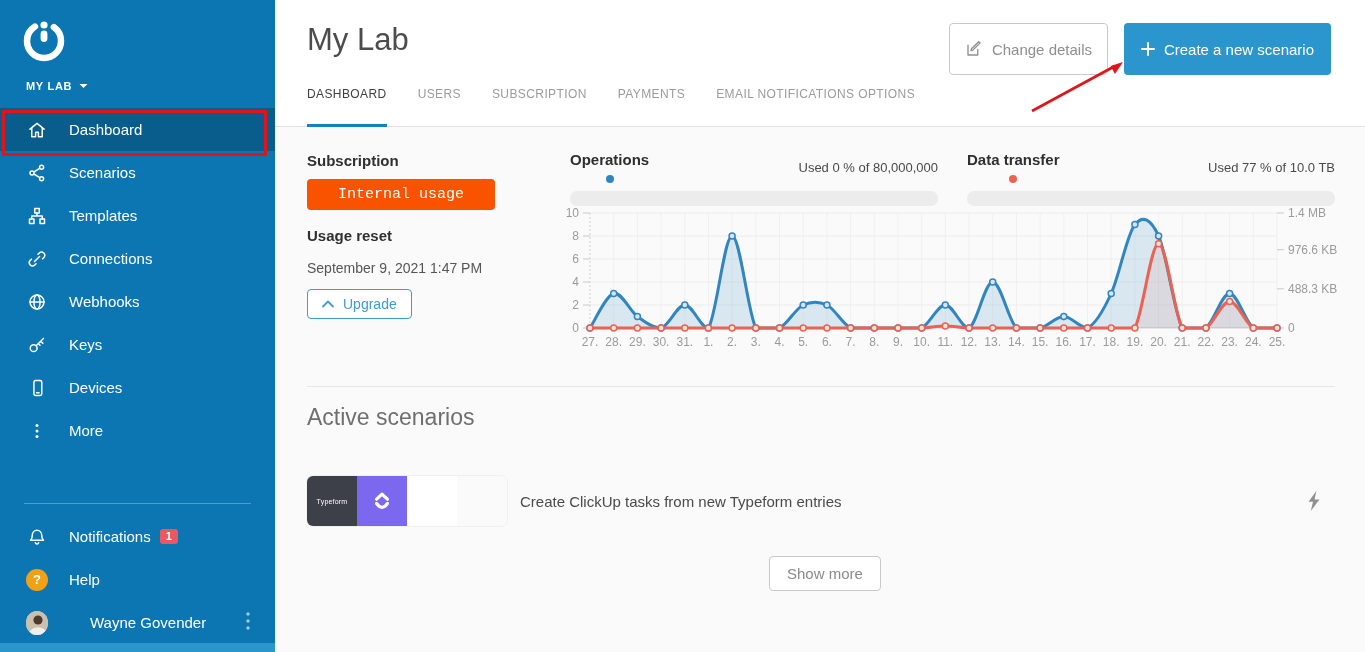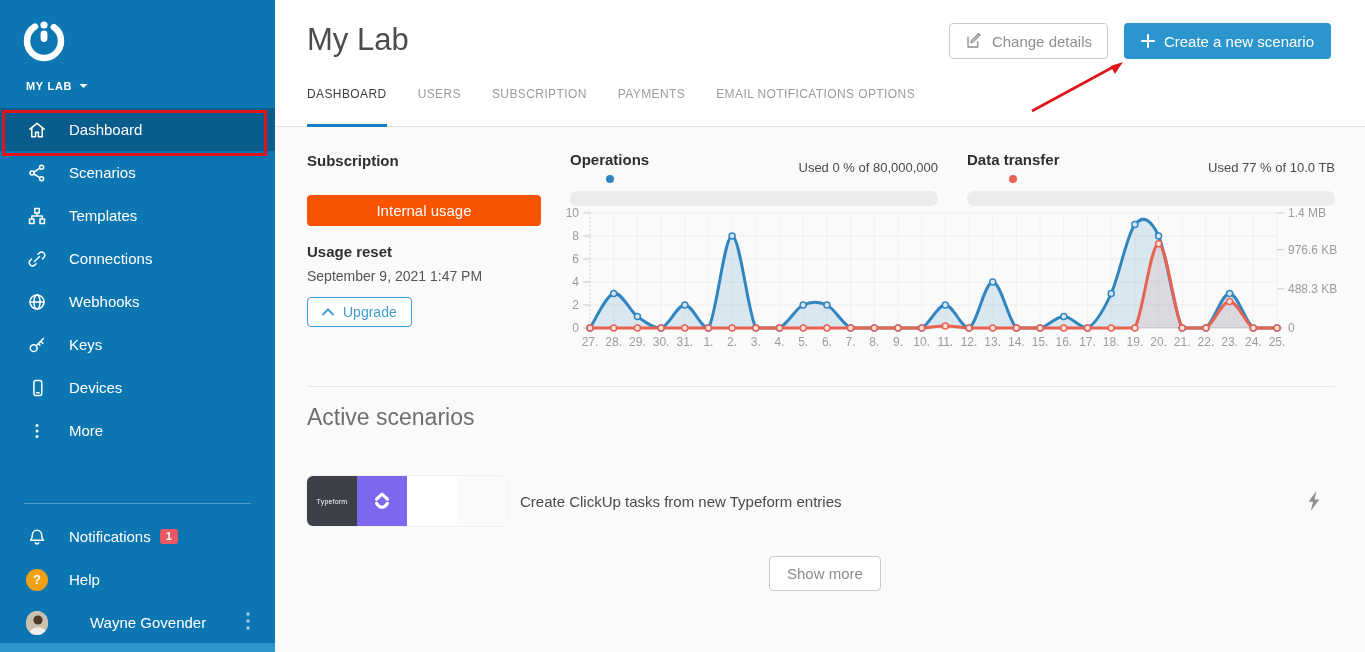--- a/index.html
+++ b/index.html
@@ -29,34 +29,34 @@
   .dashboard-outline{position:absolute;left:2px;top:110px;width:259px;height:40px;
     border:3px solid #e0151b;pointer-events:none;z-index:20;}
   .sb-strip{position:absolute;left:0;bottom:0;width:275px;height:9px;background:#2a96cc;}
   
   .header{position:absolute;left:275px;top:0;width:1090px;height:126px;background:#fff;
     border-bottom:1px solid #e2e2e2;}
   .page-title{position:absolute;left:32px;top:22px;font-size:31px;font-weight:300;color:#4c4c4c;}
   .tabs{position:absolute;left:32px;bottom:-1px;display:flex;gap:31px;}
   .tab{font-size:12px;letter-spacing:.4px;color:#9b9b9b;padding-bottom:26px;cursor:pointer;}
   .tab.active{color:#3e3e3e;border-bottom:3px solid #1681c2;padding-bottom:11px;}
-  .btn{display:inline-flex;align-items:center;justify-content:center;gap:9px;height:36px;
+  .btn{display:inline-flex;align-items:center;justify-content:center;gap:9px;height:52px;
     border-radius:4px;font-size:15px;cursor:pointer;box-sizing:border-box;}
   .btn-outline{border:1px solid #c9c9c9;background:#fff;color:#8f8f8f;padding:0 15px;}
   .btn-primary{background:#2b96cd;color:#fff;padding:12px 17px;border:none;}
   .change-details{position:absolute;right:257px;top:23px;}
   .create-scenario{position:absolute;right:34px;top:23px;}
   .annot-arrow{position:absolute;left:1022px;top:50px;z-index:30;pointer-events:none;}
   
   .sub-col{position:absolute;left:307px;top:152px;width:234px;}
   .sub-h{font-size:15px;font-weight:bold;color:#303030;}
-  .plan-btn{margin-top:26px;width:234px;height:31px;background:#fa5300;color:#fff;border:none;
-    border-radius:4px;font-size:15px;font-family:Liberation Sans, sans-serif;cursor:pointer;}
+  .plan-btn{margin-top:10px;width:188px;height:31px;background:#fa5300;color:#fff;border:none;
+    border-radius:4px;font-size:15px;font-family:Liberation Mono, monospace;cursor:pointer;}
   .reset-h{margin-top:17px;font-size:15px;font-weight:bold;color:#303030;}
-  .reset-v{margin-top:8px;font-size:14px;color:#555;}
+  .reset-v{margin-top:16px;font-size:14px;color:#555;}
   .upgrade-btn{margin-top:13px;display:inline-flex;align-items:center;gap:9px;background:#fff;
     border:1px solid #3e9cd2;color:#3e9cd2;border-radius:4px;font-size:14px;padding:6px 14px;cursor:pointer;}
   
   .usage-block{position:absolute;top:151px;width:368px;}
   .usage-head{display:flex;justify-content:space-between;align-items:center;}
   .usage-name{font-size:15px;font-weight:bold;color:#2f2f2f;display:flex;align-items:center;gap:7px;flex-direction:column;}
   .dot{width:8px;height:8px;border-radius:50%;display:inline-block;}
   .usage-used{font-size:13px;color:#4a4a4a;}
   .meter{margin-top:8px;height:15px;border-radius:7px;background:#ececec;overflow:hidden;}
   .meter-fill{height:100%;background:#3186c0;width:0%;}

